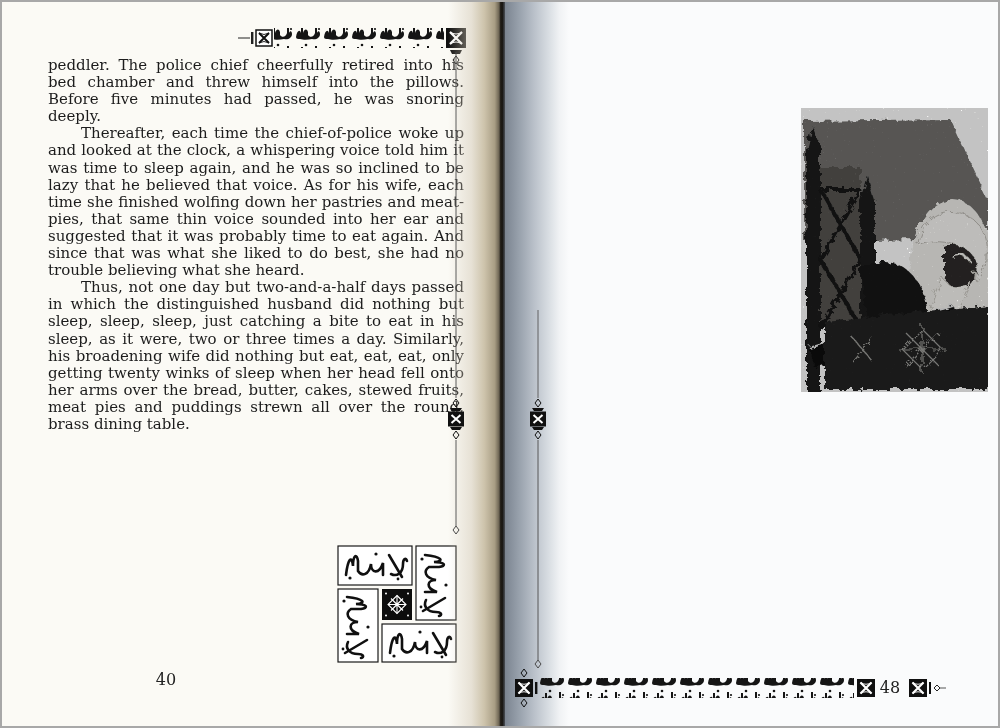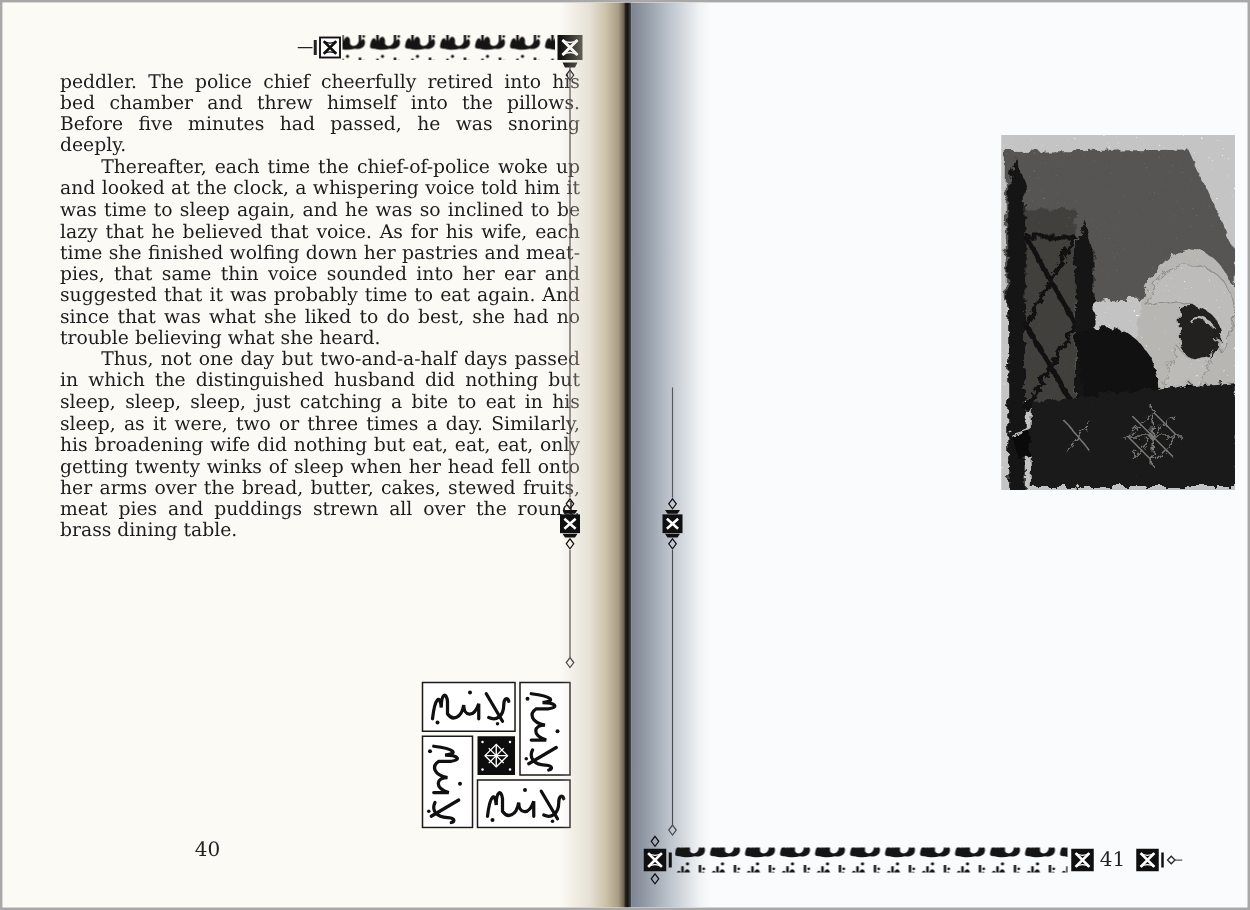--- a/index.html
+++ b/index.html
@@ -201,20 +201,20 @@
       <path d="M14,31 L17,35 L14,39 L11,35 Z" fill="none" stroke="#101010" stroke-width="1"></path>
       <rect x="25" y="14" width="2.4" height="12" fill="#101010"></rect>
       <rect x="30" y="10" width="314" height="20" fill="url(#bandp2)"></rect>
       <use href="#xdB" x="356" y="20"></use>
       <use href="#xdB" x="408" y="20"></use>
       <path d="M419,14 L421,14 L421,26 L419,26 Z" fill="#101010"></path>
       <path d="M424,20 L427,17 L430,20 L427,23 Z" fill="none" stroke="#222" stroke-width="1"></path>
       <line x1="430" y1="20" x2="436" y2="20" stroke="#555" stroke-width="1"></line>
     </svg>
 
-    <div class="pagenum pagenum-right">41</div>
+    <div class="pagenum pagenum-right">48</div>
   </div>
 
   <div class="gutter-left"></div>
   <div class="spine"></div>
   <div class="gutter-right"></div>
 
 </div>
 
 </body></html>

